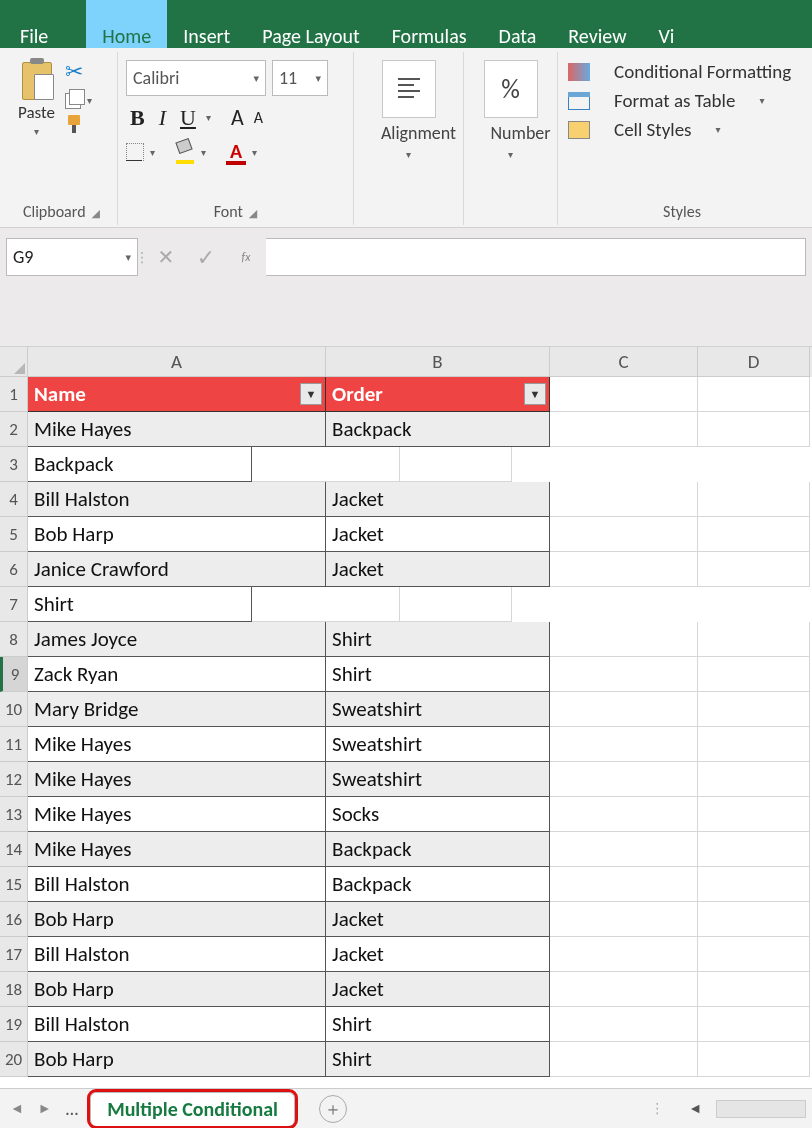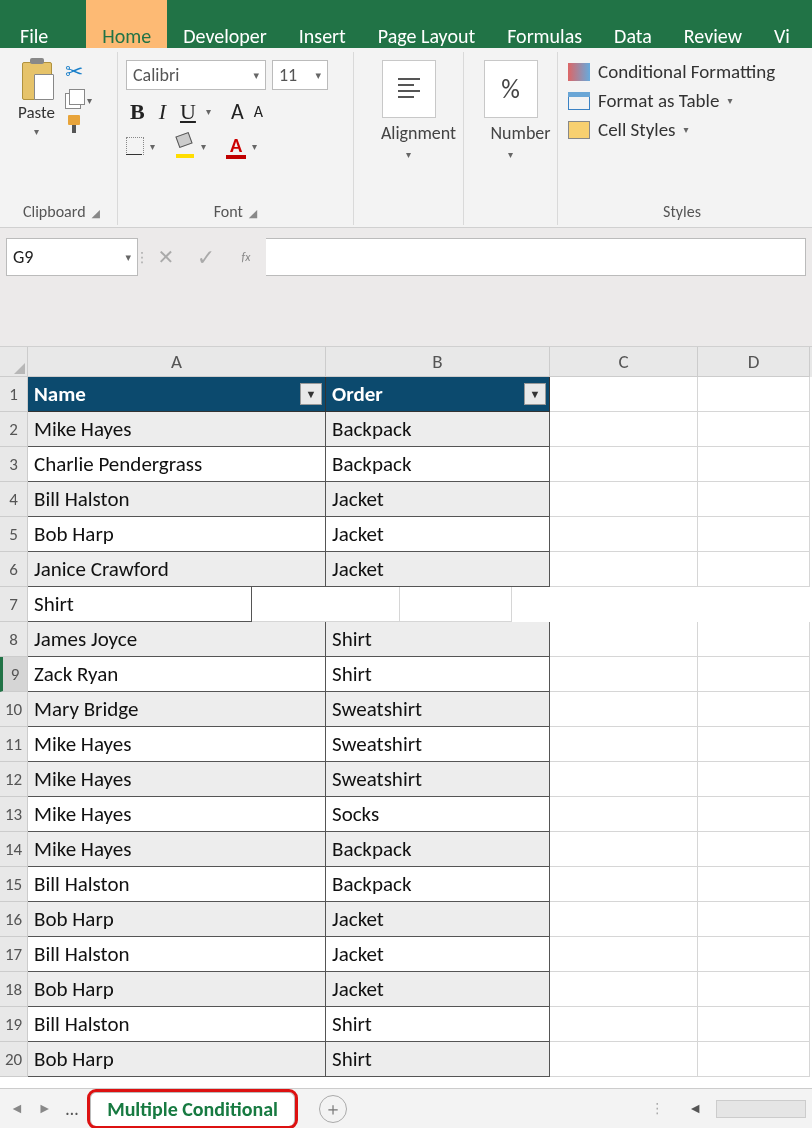--- a/index.html
+++ b/index.html
@@ -22,21 +22,21 @@
   }
   .tab {
     color: #fff;
     font-size: 20px;
     padding: 24px 16px 10px;
     cursor: pointer;
     white-space: nowrap;
   }
   .tab.file { padding-left: 20px; padding-right: 20px; margin-right: 18px;}
   .tab.active {
-    background: #fdba74;
+    background: #7dd3fc;
     color: #217346;
     font-weight: 400;
   }
   
   .ribbon {
     background: #f3f3f3;
     border-bottom: 1px solid #d0d0d0;
     padding: 4px 6px 2px;
     display: flex;
     height: 180px;
@@ -76,21 +76,21 @@
   .copy-icn:before{content:"";position:absolute;width:14px;height:14px;left:0;top:2px;background:#fff;border:1px solid #888;}
   .copy-icn:after{content:"";position:absolute;width:14px;height:14px;left:4px;top:-2px;background:#fff;border:1px solid #888;}
   .brush-icn { width:18px; height:20px; display:inline-block; position:relative;}
   .brush-icn:before{content:"";position:absolute;width:12px;height:10px;left:3px;top:0;background:#e8a43a;border-radius:1px;}
   .brush-icn:after{content:"";position:absolute;width:4px;height:8px;left:7px;top:10px;background:#555;}
   .caret { font-size:10px; color:#666; }
   
   .font-body { flex-direction: column; gap:8px; padding-top:4px;}
   .font-row { display:flex; align-items:center; gap:6px; }
   .combo {
-    background:#fff; border:1px solid #bbb; height:30px; display:flex; align-items:center;
+    background:#fff; border:1px solid #bbb; height:36px; display:flex; align-items:center;
     padding:0 6px; font-size:18px; color:#555; cursor:pointer;
   }
   .combo.font-name { width:140px; justify-content:space-between;}
   .combo.font-size { width:56px; justify-content:space-between;}
   .dd { font-size:11px; color:#666; }
   .bold-b { font-weight:bold; font-size:22px; font-family:"Times New Roman",serif; cursor:pointer; padding:0 4px;}
   .ital-i { font-style:italic; font-size:22px; font-family:"Times New Roman",serif; cursor:pointer; padding:0 4px;}
   .under-u { text-decoration:underline; font-size:22px; font-family:"Times New Roman",serif; cursor:pointer; padding:0 4px;}
   .aa-big { font-size:22px; cursor:pointer; padding:0 2px;}
   .aa-small{ font-size:16px; cursor:pointer; padding:0 2px;}
@@ -108,21 +108,21 @@
   .align-lines{width:30px; height:26px; position:relative;}
   .align-lines span{position:absolute;height:2px;background:#555;left:4px;right:4px;}
   .align-lines span:nth-child(1){top:2px;}
   .align-lines span:nth-child(2){top:8px;right:10px;}
   .align-lines span:nth-child(3){top:14px;}
   .align-lines span:nth-child(4){top:20px;right:10px;}
   .pct{font-size:26px;color:#444;}
   .simple-label{font-size:18px;color:#444;margin-left:20px;}
   
   .styles-body{flex-direction:column;gap:6px;padding:4px 2px;}
-  .style-item{display:flex;align-items:center;gap:8px;font-size:19px;cursor:pointer;color:#333;white-space:nowrap;}
+  .style-item{display:flex;align-items:center;gap:24px;font-size:19px;cursor:pointer;color:#333;white-space:nowrap;}
   .st-icn{width:22px;height:18px;display:inline-block;position:relative;}
   .st-cf{background:linear-gradient(to right,#d66,#6ad);}
   .st-tbl:before{content:"";position:absolute;inset:0;border:1px solid #3b82c4;}
   .st-tbl:after{content:"";position:absolute;left:0;right:0;top:0;height:5px;background:#6aa6d6;}
   .st-cell{border:1px solid #888;background:#f8d070;}
   
   .formula-bar-wrap{background:#eceaea;padding:10px 6px 70px;border-bottom:1px solid #d0d0d0;}
   .formula-bar{display:flex;align-items:stretch;height:38px;}
   .name-box{width:132px;background:#fff;border:1px solid #bbb;display:flex;align-items:center;justify-content:space-between;padding:0 6px;font-size:18px;cursor:text;}
   .fb-btn{width:40px;display:flex;align-items:center;justify-content:center;color:#aaa;font-size:18px;cursor:pointer;}
@@ -137,21 +137,21 @@
   .corner{width:28px;border-right:1px solid #ccc;border-bottom:1px solid #ccc;background:#e8e8e8;position:relative;}
   .corner:after{content:"";position:absolute;right:2px;bottom:2px;width:0;height:0;border-style:solid;border-width:0 0 11px 11px;border-color:transparent transparent #b7b7b7 transparent;}
   .ch{border-right:1px solid #ccc;border-bottom:1px solid #ccc;display:flex;align-items:center;justify-content:center;font-size:19px;color:#555;cursor:pointer;background:#e8e8e8;}
   .chA{width:298px;} .chB{width:224px;} .chC{width:148px;} .chD{width:112px;}
   .grid-rows{}
   .row{display:flex;height:35px;}
   .rh{width:28px;border-right:1px solid #ccc;border-bottom:1px solid #ccc;background:#e8e8e8;display:flex;align-items:center;justify-content:center;font-size:17px;color:#555;cursor:pointer;}
   .rh.sel{border-left:3px solid #217346;background:#d5d5d5;}
   .cell{border-right:1px solid #d6d6d6;border-bottom:1px solid #d6d6d6;padding:0 6px;display:flex;align-items:center;font-size:21px;color:#111;cursor:cell;overflow:hidden;white-space:nowrap;}
   .cA{width:298px;} .cB{width:224px;} .cC{width:148px;} .cD{width:112px;}
-  .hdr-cell{background:#0c4a6e;color:#fff;font-weight:600;border-right:1px solid #333;border-bottom:1px solid #333;position:relative;text-align:right;}
+  .hdr-cell{background:#ef4444;color:#fff;font-weight:600;border-right:1px solid #333;border-bottom:1px solid #333;position:relative;text-align:right;}
   .tbl-cell{border-right:1px solid #555;border-bottom:1px solid #555;}
   .band{background:#ededed;}
   .filter-btn{position:absolute;right:3px;top:50%;transform:translateY(-50%);width:22px;height:22px;background:#e9e9e9;border:1px solid #999;display:flex;align-items:center;justify-content:center;font-size:11px;color:#333;cursor:pointer;}
   
   .sheet-bar{position:absolute;left:0;right:0;bottom:0;height:40px;background:#f3f3f3;border-top:1px solid #ccc;display:flex;align-items:center;padding:0 6px;gap:6px;}
   .nav-arr{font-size:14px;color:#888;padding:0 4px;cursor:pointer;}
   .dots{font-size:18px;color:#555;letter-spacing:2px;padding:0 4px;cursor:pointer;}
   .sheet-tab{height:34px;display:flex;align-items:center;padding:0 16px;background:#fff;border:1px solid #bbb;border-bottom:none;font-size:20px;font-weight:700;color:#177a41;cursor:pointer;position:relative;}
   .sheet-tab.highlight{outline:3px solid #d11; outline-offset:0; border-radius:6px;}
   .add-sheet{width:28px;height:28px;border:1px solid #aaa;border-radius:50%;display:flex;align-items:center;justify-content:center;font-size:18px;color:#777;cursor:pointer;margin-left:18px;}
@@ -159,21 +159,20 @@
   .vdots{color:#aaa;padding:0 10px;}
   .hscroll-l{font-size:14px;color:#555;padding:0 8px;cursor:pointer;}
   .hscroll-track{flex-basis:90px;height:18px;background:#e5e5e5;border:1px solid #ccc;cursor:pointer;}
 </style>
 </head>
 <body>
 
 <div class="tabs-bar">
   <div class="tab file">File</div>
   <div class="tab active">Home</div>
-  <div class="tab">Developer</div>
   <div class="tab">Insert</div>
   <div class="tab">Page Layout</div>
   <div class="tab">Formulas</div>
   <div class="tab">Data</div>
   <div class="tab">Review</div>
   <div class="tab">Vi</div>
 </div>
 
 <div class="ribbon">
 
@@ -331,21 +330,20 @@
       </div>
       <div class="row">
         <div class="rh">2</div>
         <div class="cell cA tbl-cell band">Mike Hayes</div>
         <div class="cell cB tbl-cell band">Backpack</div>
         <div class="cell cC"></div>
         <div class="cell cD"></div>
       </div>
       <div class="row">
         <div class="rh">3</div>
-        <div class="cell cA tbl-cell">Charlie Pendergrass</div>
         <div class="cell cB tbl-cell">Backpack</div>
         <div class="cell cC"></div>
         <div class="cell cD"></div>
       </div>
       <div class="row">
         <div class="rh">4</div>
         <div class="cell cA tbl-cell band">Bill Halston</div>
         <div class="cell cB tbl-cell band">Jacket</div>
         <div class="cell cC"></div>
         <div class="cell cD"></div>

